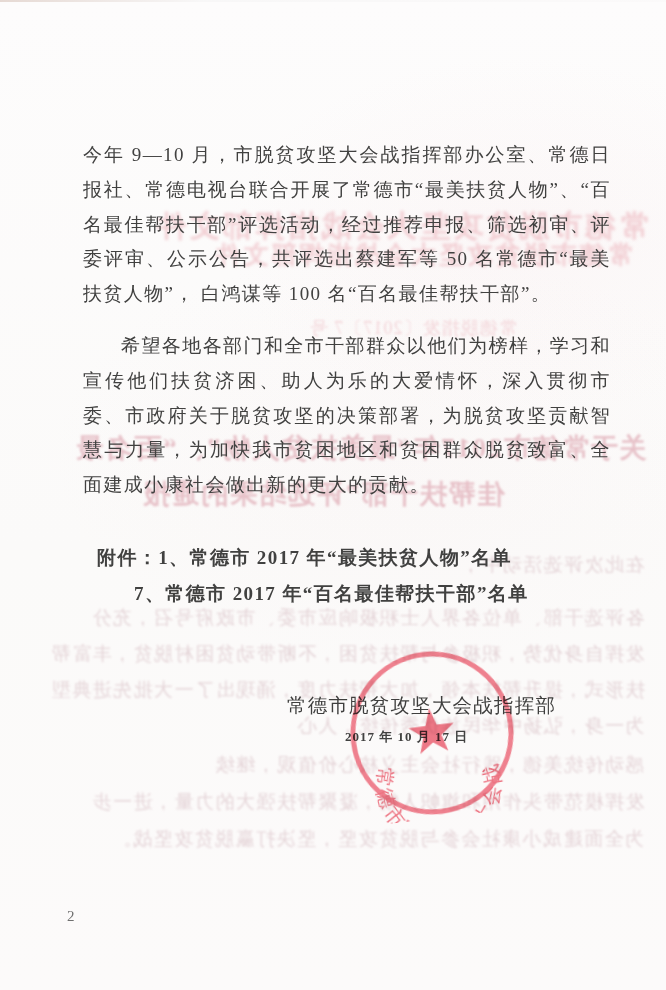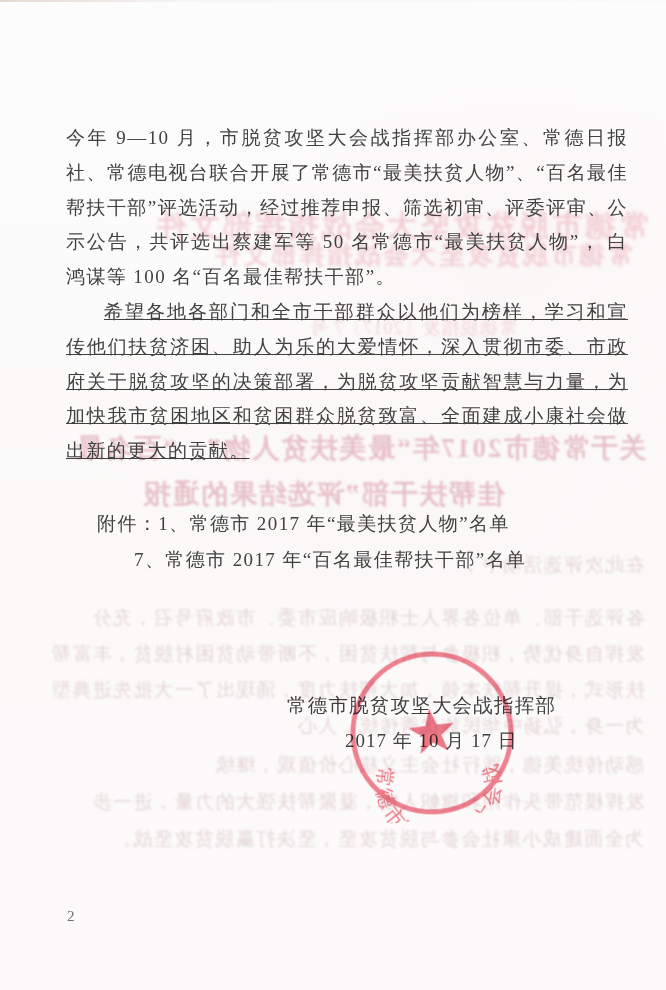--- a/index.html
+++ b/index.html
@@ -23,33 +23,33 @@
   .bleed.redlight{color:#e49aa5;opacity:.38;filter:blur(1.2px);letter-spacing:1px;}
   .bleed.title{color:#d58e9c;font-weight:bold;opacity:.52;filter:blur(1.1px);letter-spacing:2px;}
   .bleed.gray{color:#c5a0a9;opacity:.42;filter:blur(1.0px);letter-spacing:1.5px;}
 
   
   .content{
     position:absolute;left:66px;top:121px;width:562px;
     font-size:19px;line-height:34.8px;letter-spacing:1.4px;
     color:#414140;text-align:justify;
   }
-  .content p{margin:0;padding:0;}
-  .indent{text-indent:2em;text-decoration:underline;}
-  .attachments{margin-top:37px;line-height:36px;}
+  .content p{margin:17px;padding:0;}
+  .indent{text-indent:2em;}
+  .attachments{margin-top:37px;line-height:36px;font-weight:bold;}
   .att1{padding-left:31px;}
   .att2{padding-left:68px;}
 
   .sign-org{
     position:absolute;left:287px;top:692px;width:260px;
     font-size:19.5px;letter-spacing:1.2px;color:#3f3f3e;white-space:nowrap;
   }
   .sign-date{
     position:absolute;left:345px;top:728px;
-    font-size:19px;letter-spacing:1px;color:#414140;white-space:nowrap;
+    font-size:13px;letter-spacing:1px;color:#414140;white-space:nowrap;font-weight:bold;
   }
   .page-number{
     position:absolute;left:67px;top:908px;
     font-size:15px;color:#6f6f6f;font-family:"Liberation Serif",serif;
   }
 
   
   .seal{
     position:absolute;left:347px;top:648px;width:170px;height:170px;
     mix-blend-mode:multiply;opacity:.88;filter:blur(.3px);

